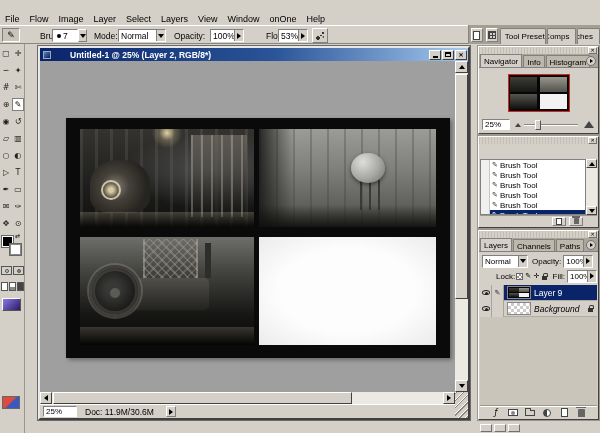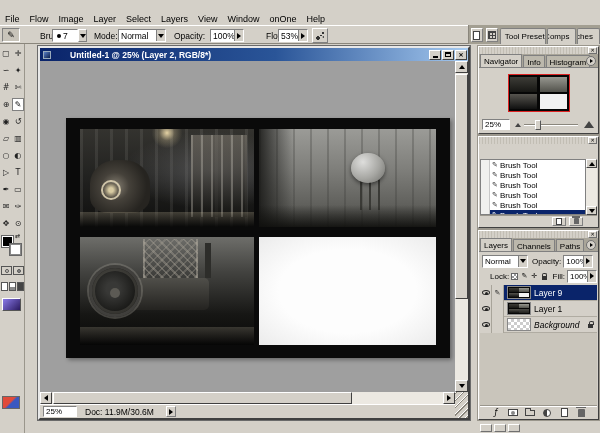--- a/index.html
+++ b/index.html
@@ -634,21 +634,21 @@
       <span class="slab" style="margin-left:4px">Opacity:</span>
       <div class="combo" style="position:relative; width:30px; height:13px; margin-left:2px">
         <span class="combo-txt" style="font-size:8px">100%</span>
         <span class="combo-btn">
             <i class="rar"></i>
           </span>
       </div>
     </div>
 
     <div class="lay-row2">
-      <span class="slab" style="margin-left:10px">Lock:</span>
+      <span class="slab" style="margin-left:16px">Lock:</span>
       <span class="lkic">
           <i class="lk-ch"></i>
         </span>
       <span class="lkic">
           <span>✎</span>
         </span>
       <span class="lkic">
           <span>✛</span>
         </span>
       <span class="lkic">
@@ -679,35 +679,20 @@
               <i class="q4"></i>
             </span>
           </span>
         <span class="lname">Layer 9</span>
       </div>
       <div class="lrow">
         <span class="leye">
             <i class="eye"></i>
           </span>
         <span class="lpaint"></span>
-        <span class="lthumb">
-            <span class="ma dark">
-              <i class="q1"></i>
-              <i class="q2"></i>
-              <i class="q3"></i>
-              <i class="q4"></i>
-            </span>
-          </span>
-        <span class="lname">Layer 1</span>
-      </div>
-      <div class="lrow">
-        <span class="leye">
-            <i class="eye"></i>
-          </span>
-        <span class="lpaint"></span>
         <span class="lthumb checker"></span>
         <span class="lname ital">Background</span>
         <i class="lockic llock"></i>
       </div>
     </div>
 
     <div class="lay-foot">
       <span class="lfbtn">
           <span class="fxg">ƒ</span>
         </span>

